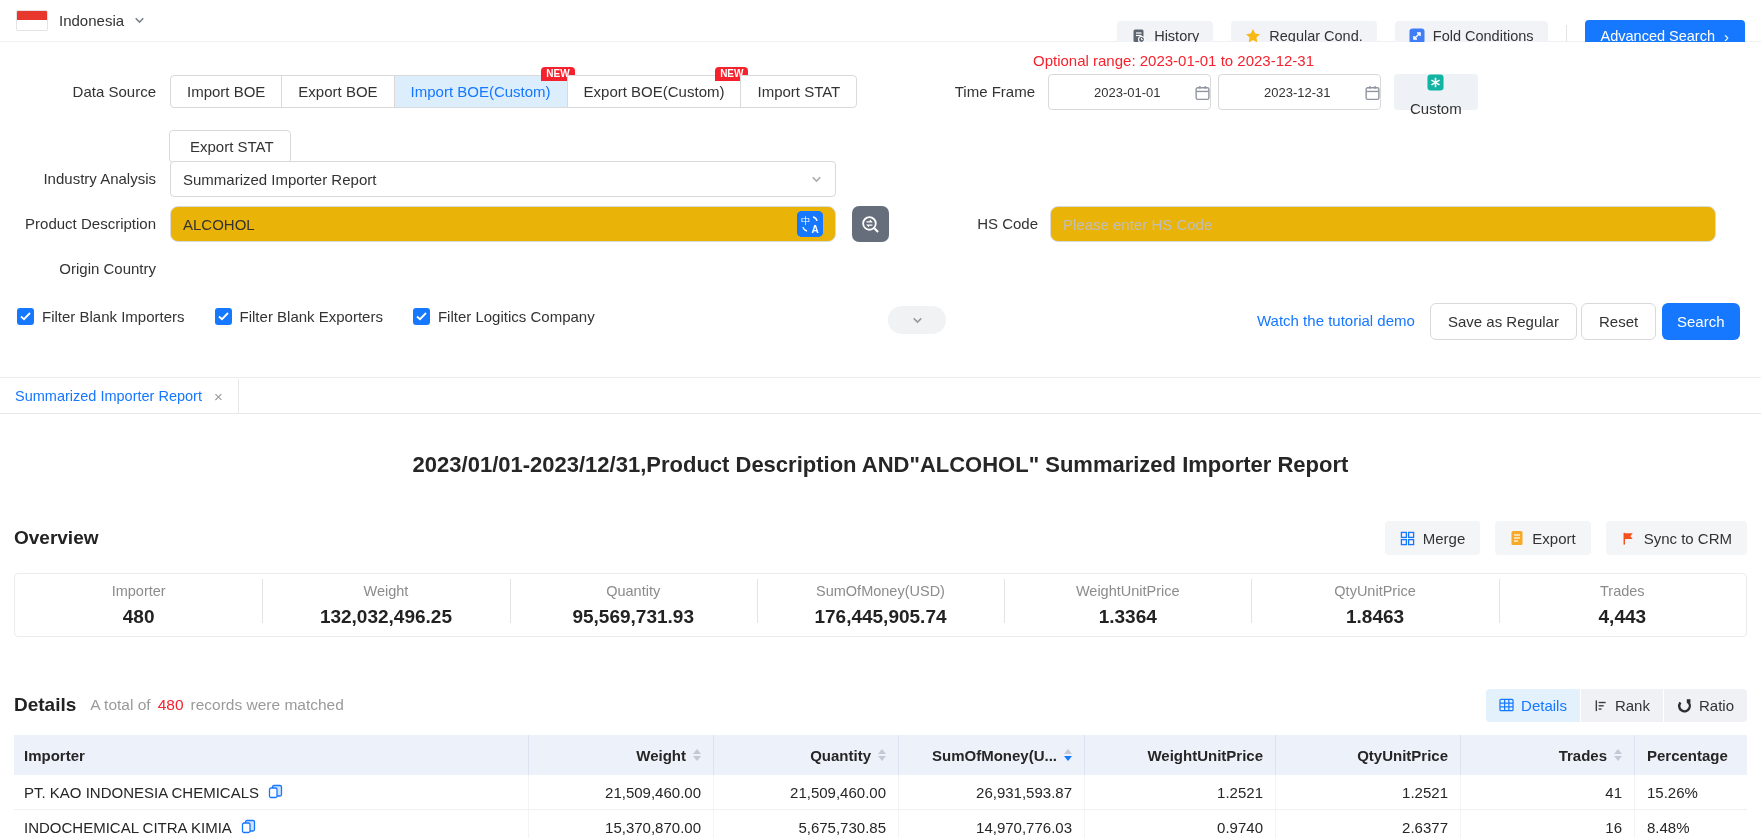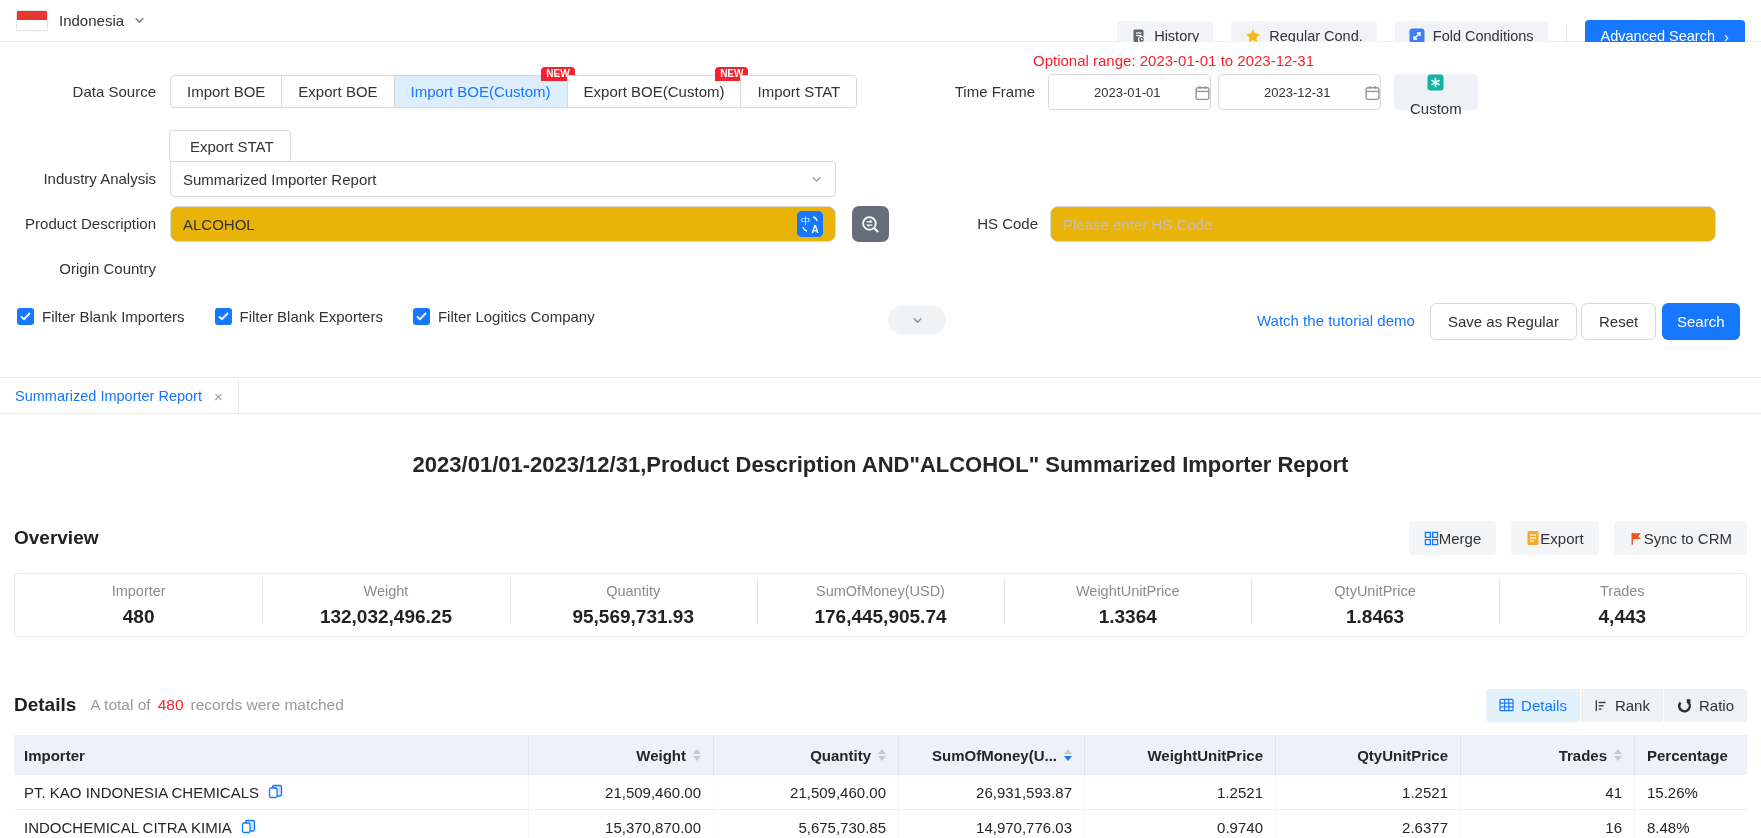--- a/index.html
+++ b/index.html
@@ -74,21 +74,21 @@
   .tab { display:inline-flex; align-items:center; gap:12px; padding:0 15px; height:100%;
     border-right:1px solid #e8e8e8; cursor:pointer; }
   .tab-label { font-size:14.5px; color:#1677ff; }
   .tab-close { font-size:15px; color:#999; line-height:1; cursor:pointer; }
   
   .report-title { position:absolute; top:452px; left:0; right:0; text-align:center;
     font-size:22px; color:#262626; font-weight:600; }
   .ov-head { position:absolute; top:521px; left:14px; right:14px; display:flex; align-items:center; }
   .sec-title { font-size:19px; font-weight:bold; color:#222; }
   .ov-actions { margin-left:auto; display:flex; gap:15px; }
-  .soft-btn { display:flex; align-items:center; background:#f4f5f7; border:none;
+  .soft-btn { display:flex; align-items:center; gap:8px; background:#f4f5f7; border:none;
     border-radius:4px; height:34px; padding:0 15px; font-size:15px; color:#333; cursor:pointer;
     font-family:inherit; }
   .stats { position:absolute; top:573px; left:14px; right:14px; height:64px; border:1px solid #ebebeb;
     border-radius:4px; display:flex; align-items:center; background:#fff; }
   .stat { flex:1; text-align:center; position:relative; }
   .stat + .stat::before { content:''; position:absolute; left:0; top:-4px; height:44px; width:1px; background:#e4e4e4; }
   .stat-label { font-size:14.5px; color:#8c8c8c; margin-bottom:7px; }
   .stat-value { font-size:19px; font-weight:bold; color:#222; }
   .dt-head { position:absolute; top:687px; left:14px; right:14px; display:flex; align-items:center; height:36px; }
   .total { margin-left:14px; font-size:15.5px; color:#9a9a9a; display:flex; gap:7px; }

